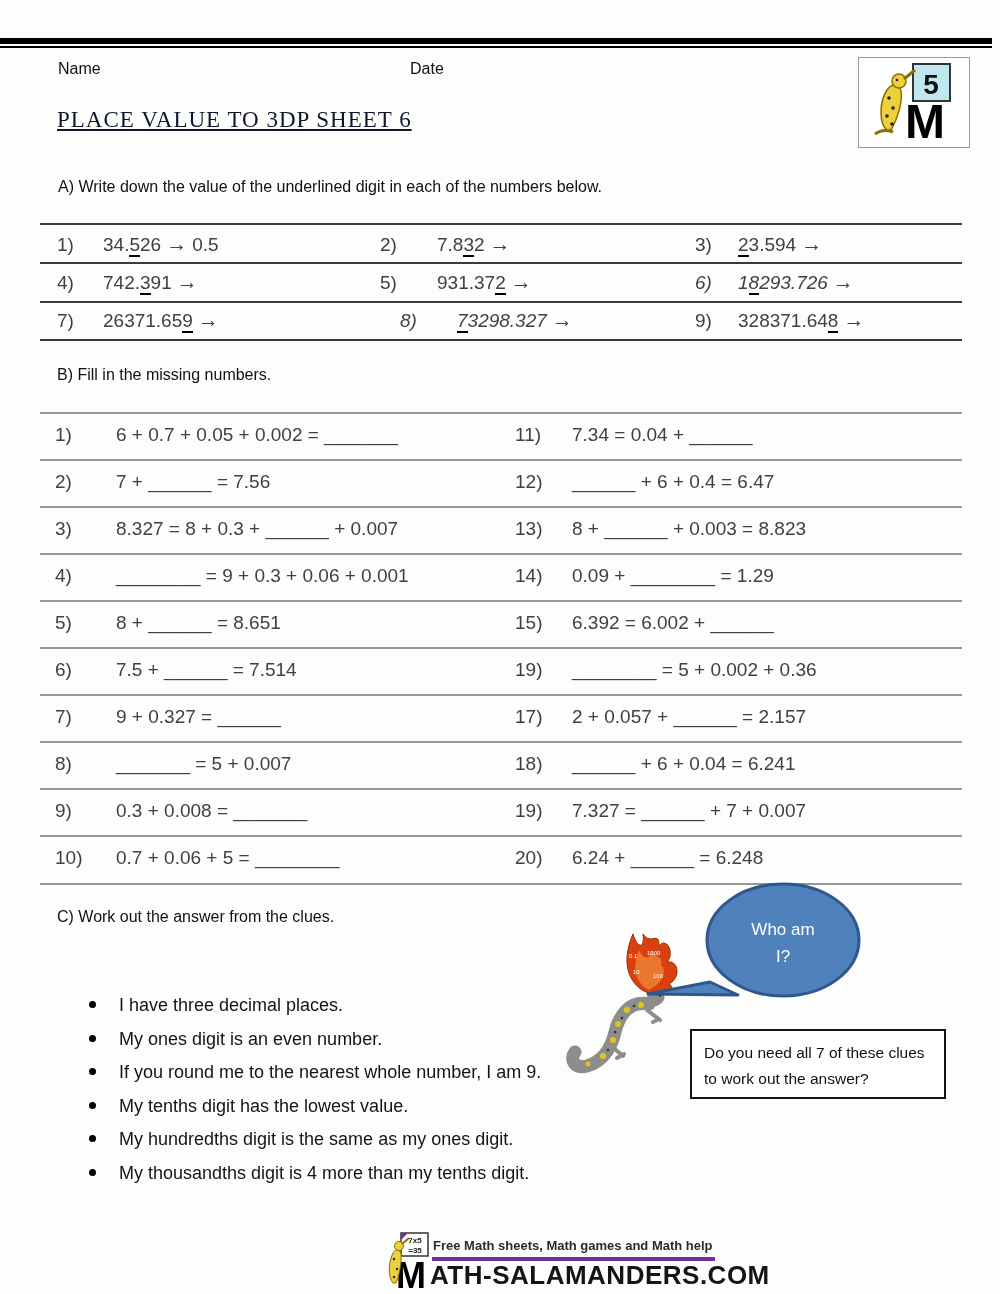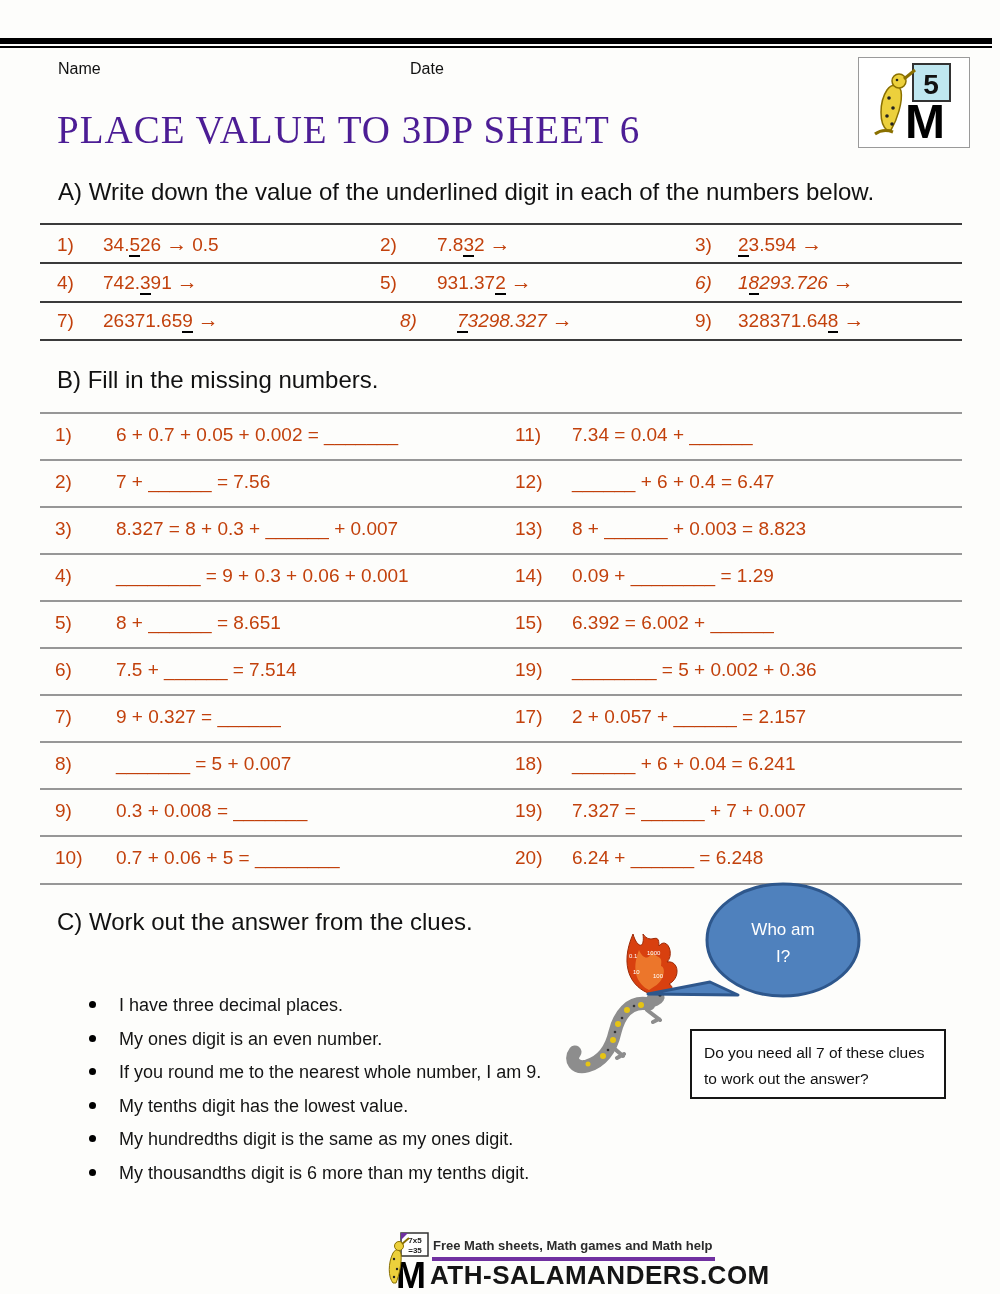--- a/index.html
+++ b/index.html
@@ -2,26 +2,26 @@
 <html><head>
 <meta charset="utf-8">
 <style>
   html,body{margin:0;padding:0;background:#fdfdfb;}
   .page{position:relative;width:992px;height:1294px;background:#fdfdfb;
         font-family:"Liberation Sans",sans-serif;color:#1a1a1a;overflow:hidden;}
   .abs{position:absolute;white-space:nowrap;}
   .rule-thick{left:0;width:1000px;top:38px;height:6px;background:#000;}
   .rule-thin{left:0;width:1000px;top:46px;height:2px;background:#000;}
   .meta{font-size:16px;color:#111;}
-  .title{font-family:"Liberation Serif","DejaVu Serif",serif;font-size:39px;
-         color:#4c1d95;letter-spacing:1px;font-weight:400;}
-  .sec-head{font-size:24px;color:#111;}
+  .title{font-family:"Liberation Serif","DejaVu Serif",serif;font-size:23px;
+         color:#0f172a;letter-spacing:1px;font-weight:400;text-decoration:underline;}
+  .sec-head{font-size:16px;color:#111;}
   .hline-a{left:40px;width:922px;height:0;border-top:2px solid #3b3b3b;}
   .hline-b{left:40px;width:922px;height:0;border-top:2px solid #979797;}
-  .row-item{font-size:19px;color:#c2410c;}
+  .row-item{font-size:19px;color:#404040;}
   .lbl-a{display:inline-block;width:46px;}
   .lbl-b1{display:inline-block;width:61px;}
   .lbl-b2{display:inline-block;width:57px;}
   .ud{border-bottom:2px solid #000;}
   .arrow{font-weight:bold;font-size:21px;margin:0 5px;position:relative;top:0px;}
   .clue-line{font-size:18px;color:#141414;}
   .dot{display:inline-block;width:7px;height:7px;background:#000;border-radius:50%;
        margin-right:23px;position:relative;top:-3px;}
   .badge-box{left:858px;top:57px;width:110px;height:89px;border:1px solid #9a9a9a;background:#fff;}
   .note-box{left:690px;top:1029px;width:228px;height:48px;border:2px solid #161616;
@@ -144,21 +144,21 @@
   <div class="abs row-item" style="left:55px;top:847px;"><span class="lbl-b1">10)</span><span>0.7 + 0.06 + 5 = ________</span></div>
   <div class="abs row-item" style="left:515px;top:847px;"><span class="lbl-b2">20)</span><span>6.24 + ______ = 6.248</span></div>
 
   <div class="abs sec-head" style="left:57px;top:908px;">C) Work out the answer from the clues.</div>
 
   <div class="abs clue-line" style="left:89px;top:995px;"><span class="dot"></span><span>I have three decimal places.</span></div>
   <div class="abs clue-line" style="left:89px;top:1029px;"><span class="dot"></span><span>My ones digit is an even number.</span></div>
   <div class="abs clue-line" style="left:89px;top:1062px;"><span class="dot"></span><span>If you round me to the nearest whole number, I am 9.</span></div>
   <div class="abs clue-line" style="left:89px;top:1129px;"><span class="dot"></span><span>My hundredths digit is the same as my ones digit.</span></div>
   <div class="abs clue-line" style="left:89px;top:1096px;"><span class="dot"></span><span>My tenths digit has the lowest value.</span></div>
-  <div class="abs clue-line" style="left:89px;top:1163px;"><span class="dot"></span><span>My thousandths digit is 6 more than my tenths digit.</span></div>
+  <div class="abs clue-line" style="left:89px;top:1163px;"><span class="dot"></span><span>My thousandths digit is 4 more than my tenths digit.</span></div>
 
   <div class="abs" style="left:563px;top:928px;">
     <svg width="170" height="165" viewBox="0 0 170 165">
       <path d="M88,66 C68,60 56,38 70,6 C74,20 82,22 80,6 C88,18 96,2 96,18 C104,8 112,26 104,34 C116,32 118,50 106,56 C114,60 104,68 96,66 Z" fill="#d8400f" stroke="#9c2a08" stroke-width="1"></path>
       <path d="M86,62 C74,56 68,42 76,22 C80,32 88,32 88,22 C94,32 100,26 98,38 C104,40 100,54 92,58 Z" fill="#f08030" opacity="0.85"></path>
       <text class="flame-num" x="66" y="30">0.1</text>
       <text class="flame-num" x="84" y="27">1000</text>
       <text class="flame-num" x="70" y="46">10</text>
       <text class="flame-num" x="90" y="50">100</text>
       <path d="M86,76 C66,72 56,88 52,104 C48,122 38,134 24,138 C12,141 6,132 12,124" fill="none" stroke="#8d8d8d" stroke-width="13" stroke-linecap="round"></path>

